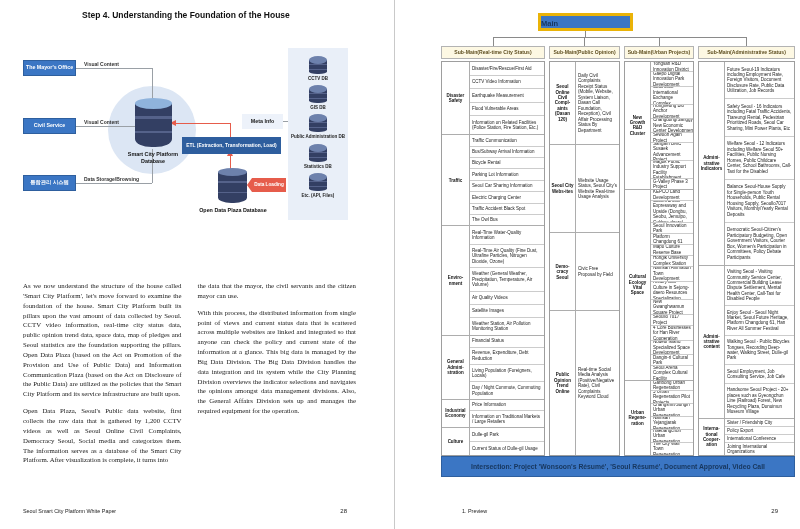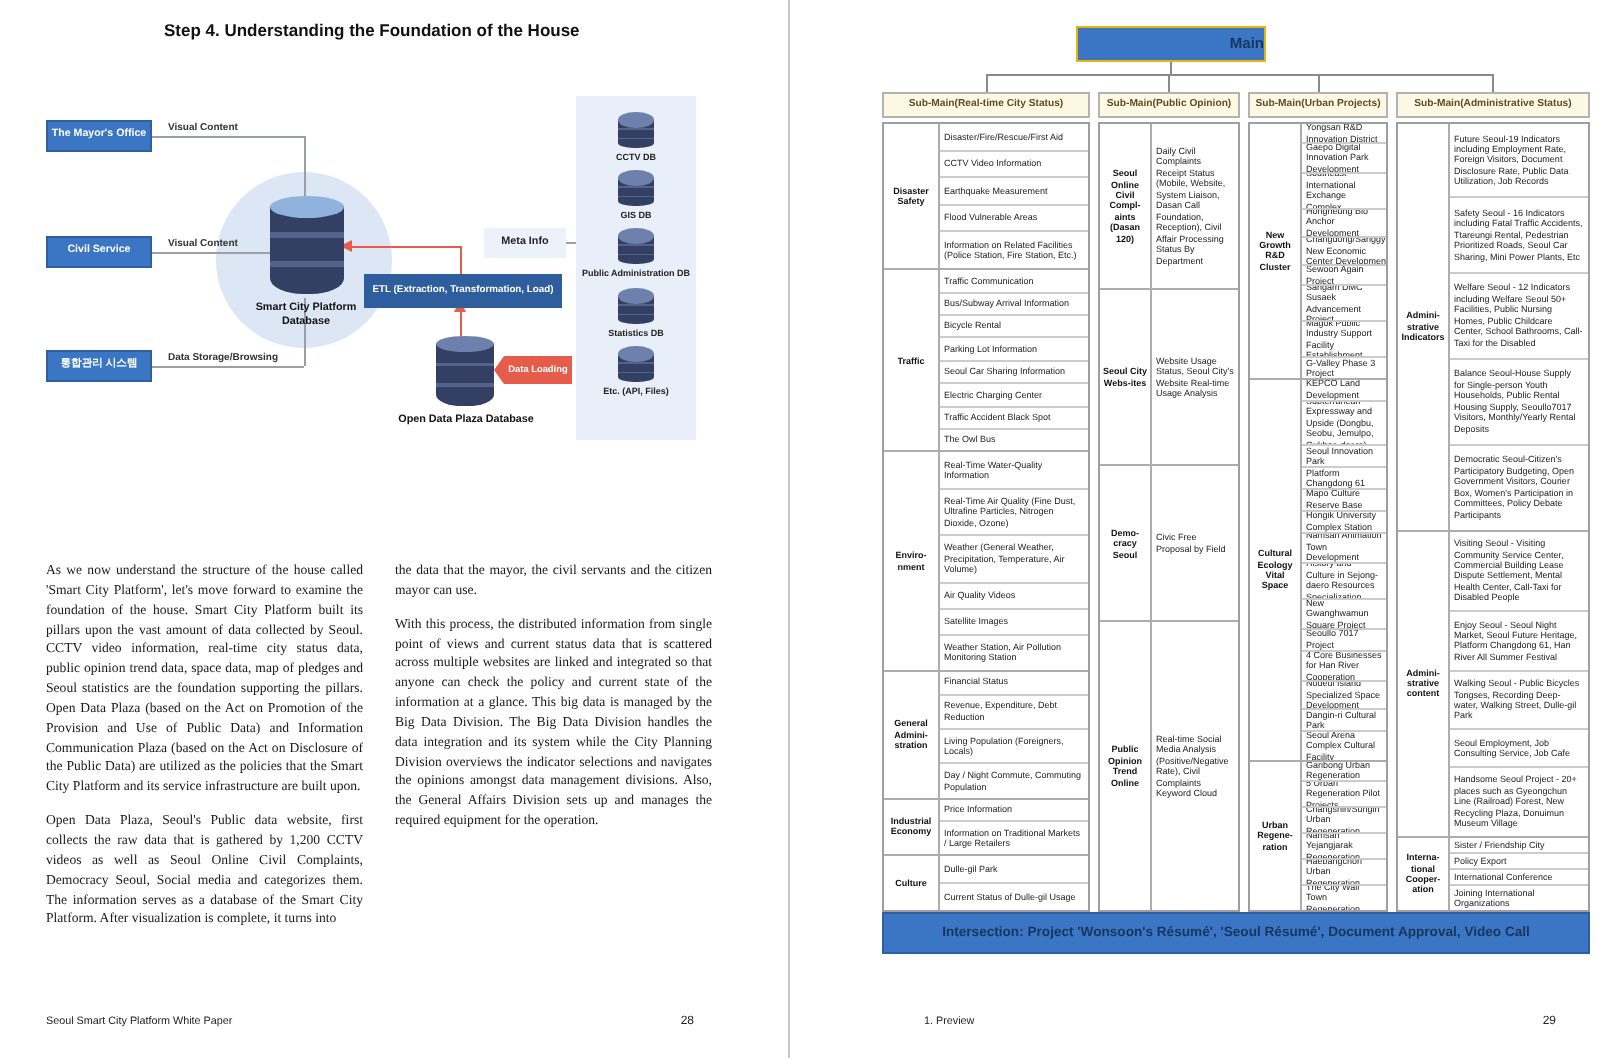--- a/index.html
+++ b/index.html
@@ -58,22 +58,22 @@
   .bcol{flex:1;min-width:0;}
   .para{font-family:"Liberation Serif",serif;font-size:6.8px;line-height:1.45;text-align:justify;
         margin:0 0 7px;color:#1a1a1a;}
   .footer{position:absolute;top:508px;display:flex;justify-content:space-between;align-items:baseline;
           font-size:5.4px;color:#222;}
   .footer .pg{font-size:6px;}
   .footer-l{left:23px;width:324px;} .footer-r{left:67px;width:316px;}
 
   
   .main-box{position:absolute;left:143px;top:13px;width:95px;height:18px;background:var(--blue,#3B76C4);
-            border:1px solid #eab308;box-sizing:border-box;color:var(--navy,#17365D);font-size:7.5px;
-            font-weight:bold;text-align:right;line-height:16px;}
+            border:3px solid #eab308;box-sizing:border-box;color:var(--navy,#17365D);font-size:7.5px;
+            font-weight:bold;text-align:left;line-height:16px;}
   .conn{position:absolute;background:#8a8a8a;}
   .c-main{left:190px;top:31px;width:1px;height:6px;}
   .c-h{left:98px;top:37px;width:253px;height:1px;}
   .c-s0{left:98px;top:37px;width:1px;height:9px;} .c-s1{left:189px;top:37px;width:1px;height:9px;}
   .c-s2{left:264px;top:37px;width:1px;height:9px;} .c-s3{left:351px;top:37px;width:1px;height:9px;}
   .chart-col{position:absolute;top:46px;height:410px;display:flex;flex-direction:column;}
   .col-0{left:46px;width:104px;} .col-1{left:154px;width:71px;}
   .col-2{left:229px;width:70px;} .col-3{left:303px;width:97px;}
   .col-header{flex:none;height:13px;margin-bottom:2px;background:var(--cream,#FDF8E3);border:1px solid #b3b3b3;
               box-sizing:border-box;color:#5E4E20;font-size:5.1px;font-weight:bold;text-align:center;line-height:11px;}

